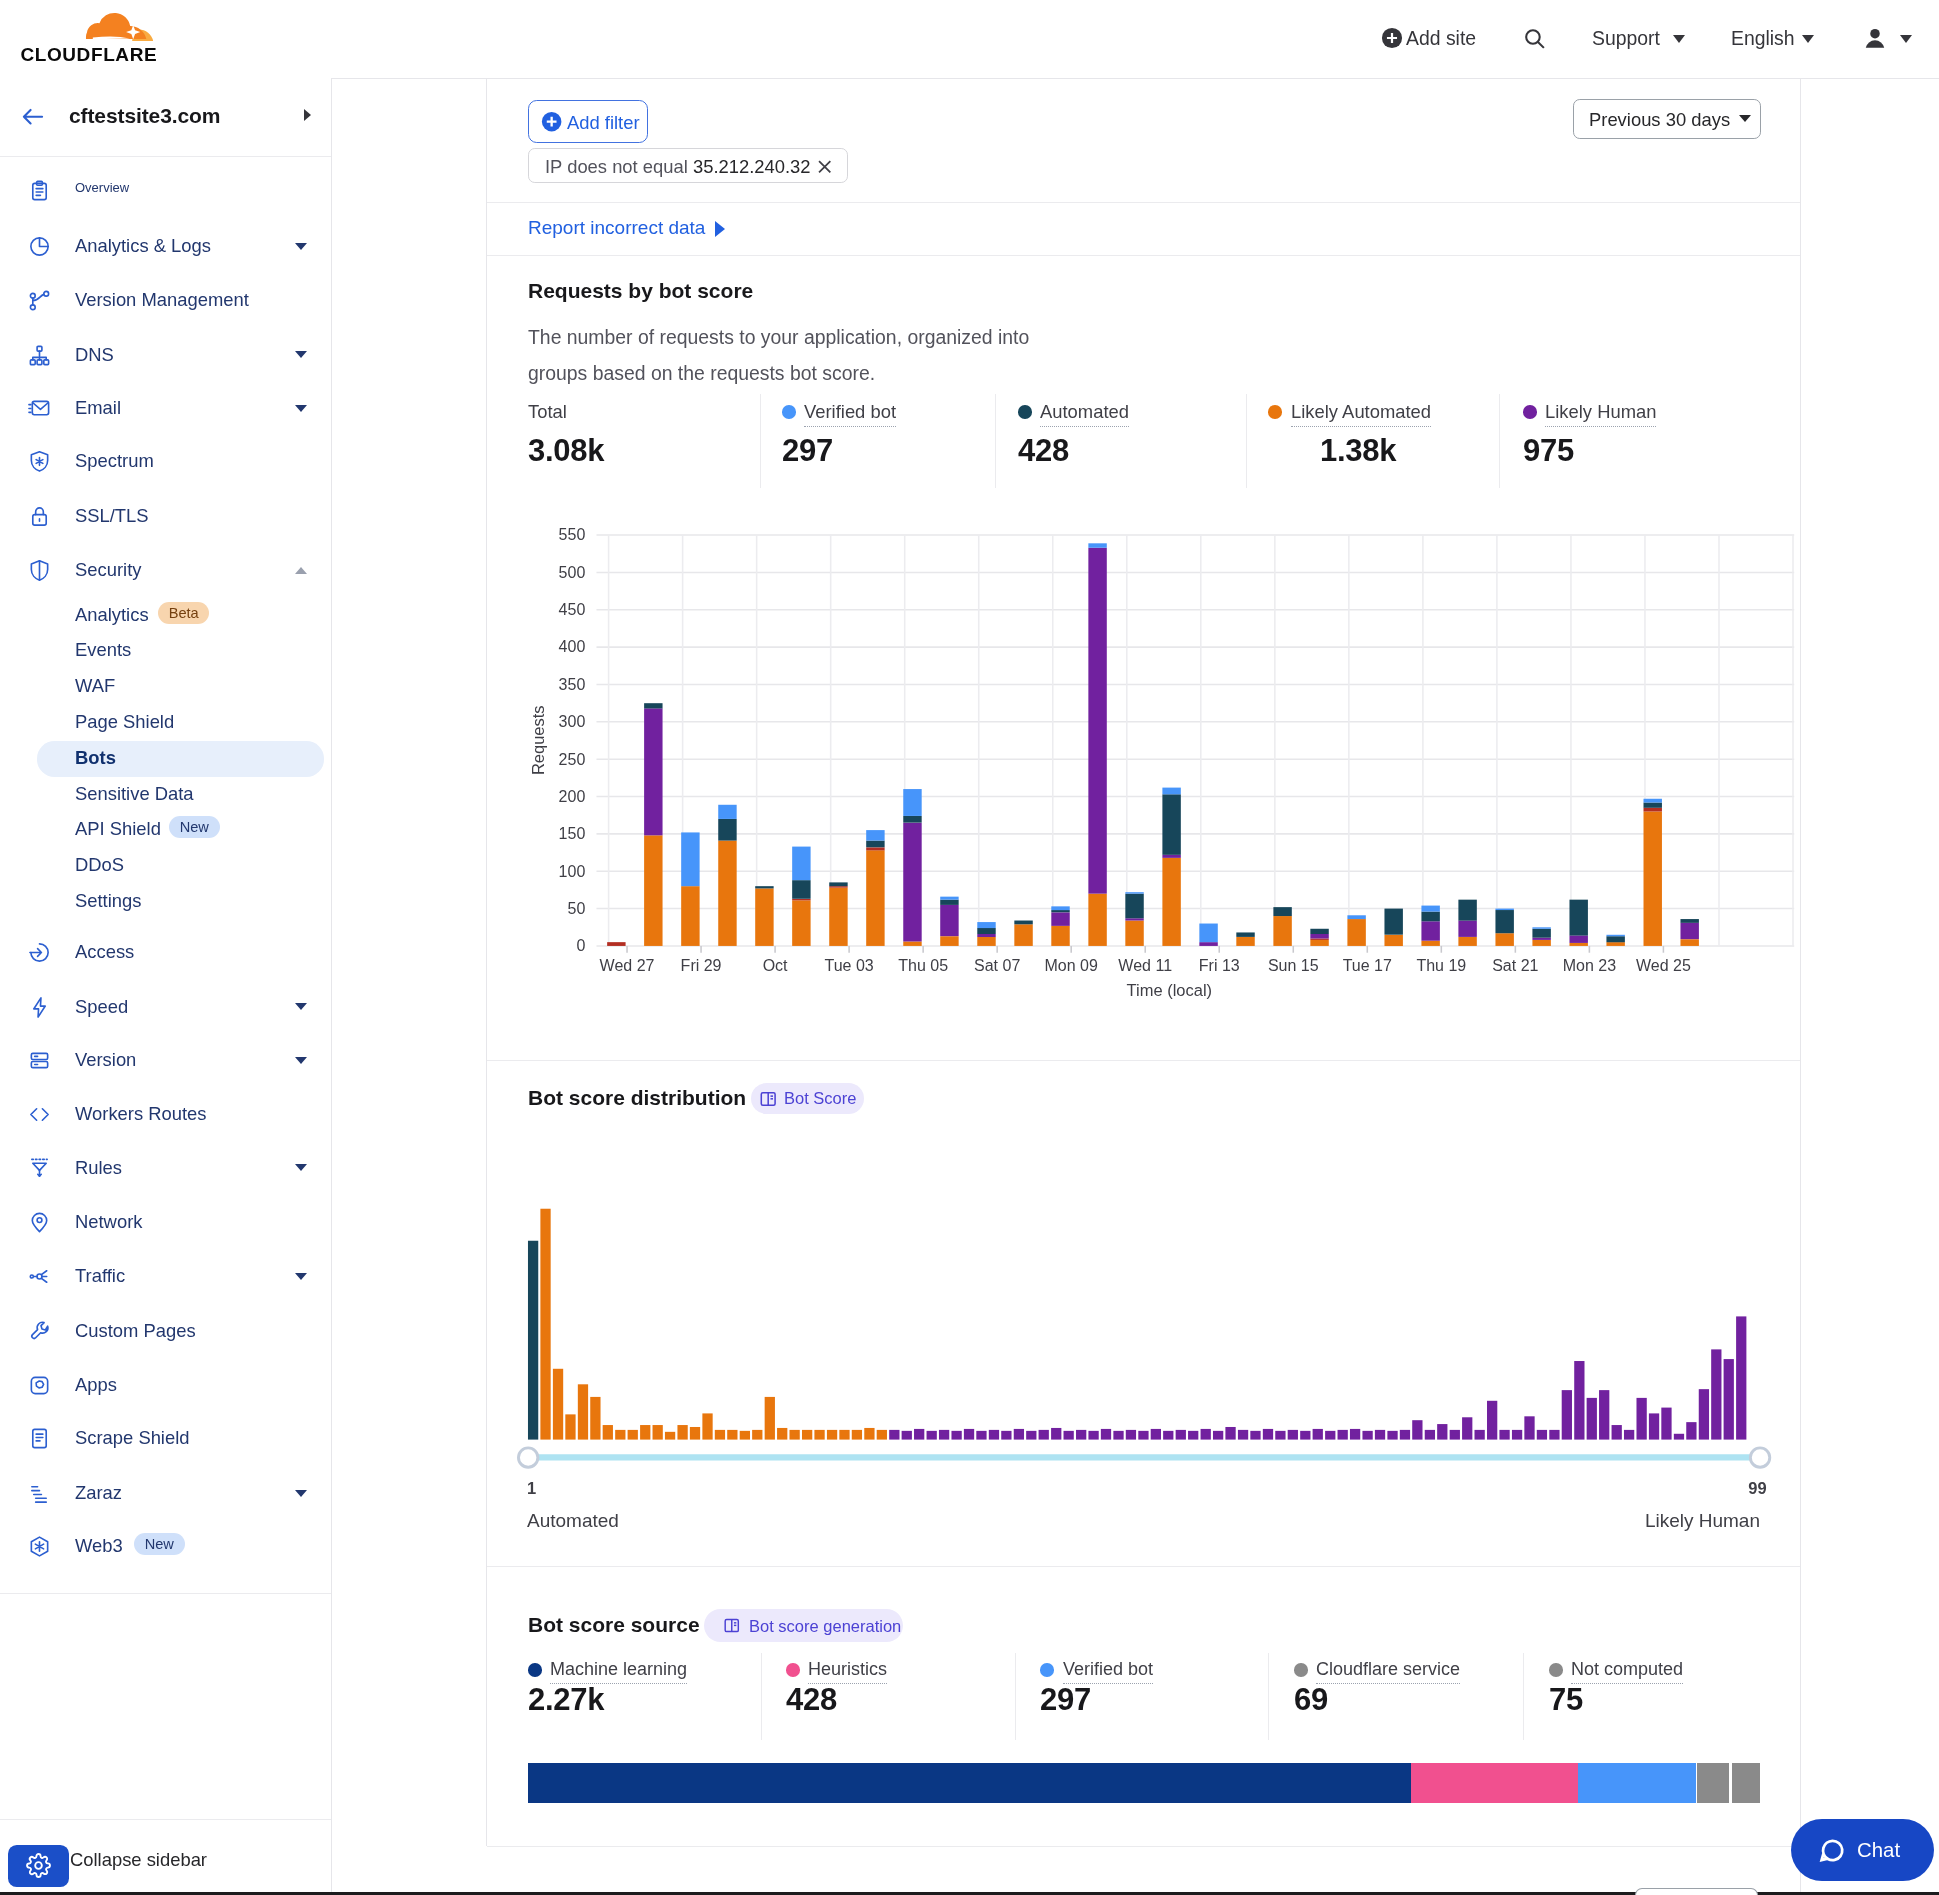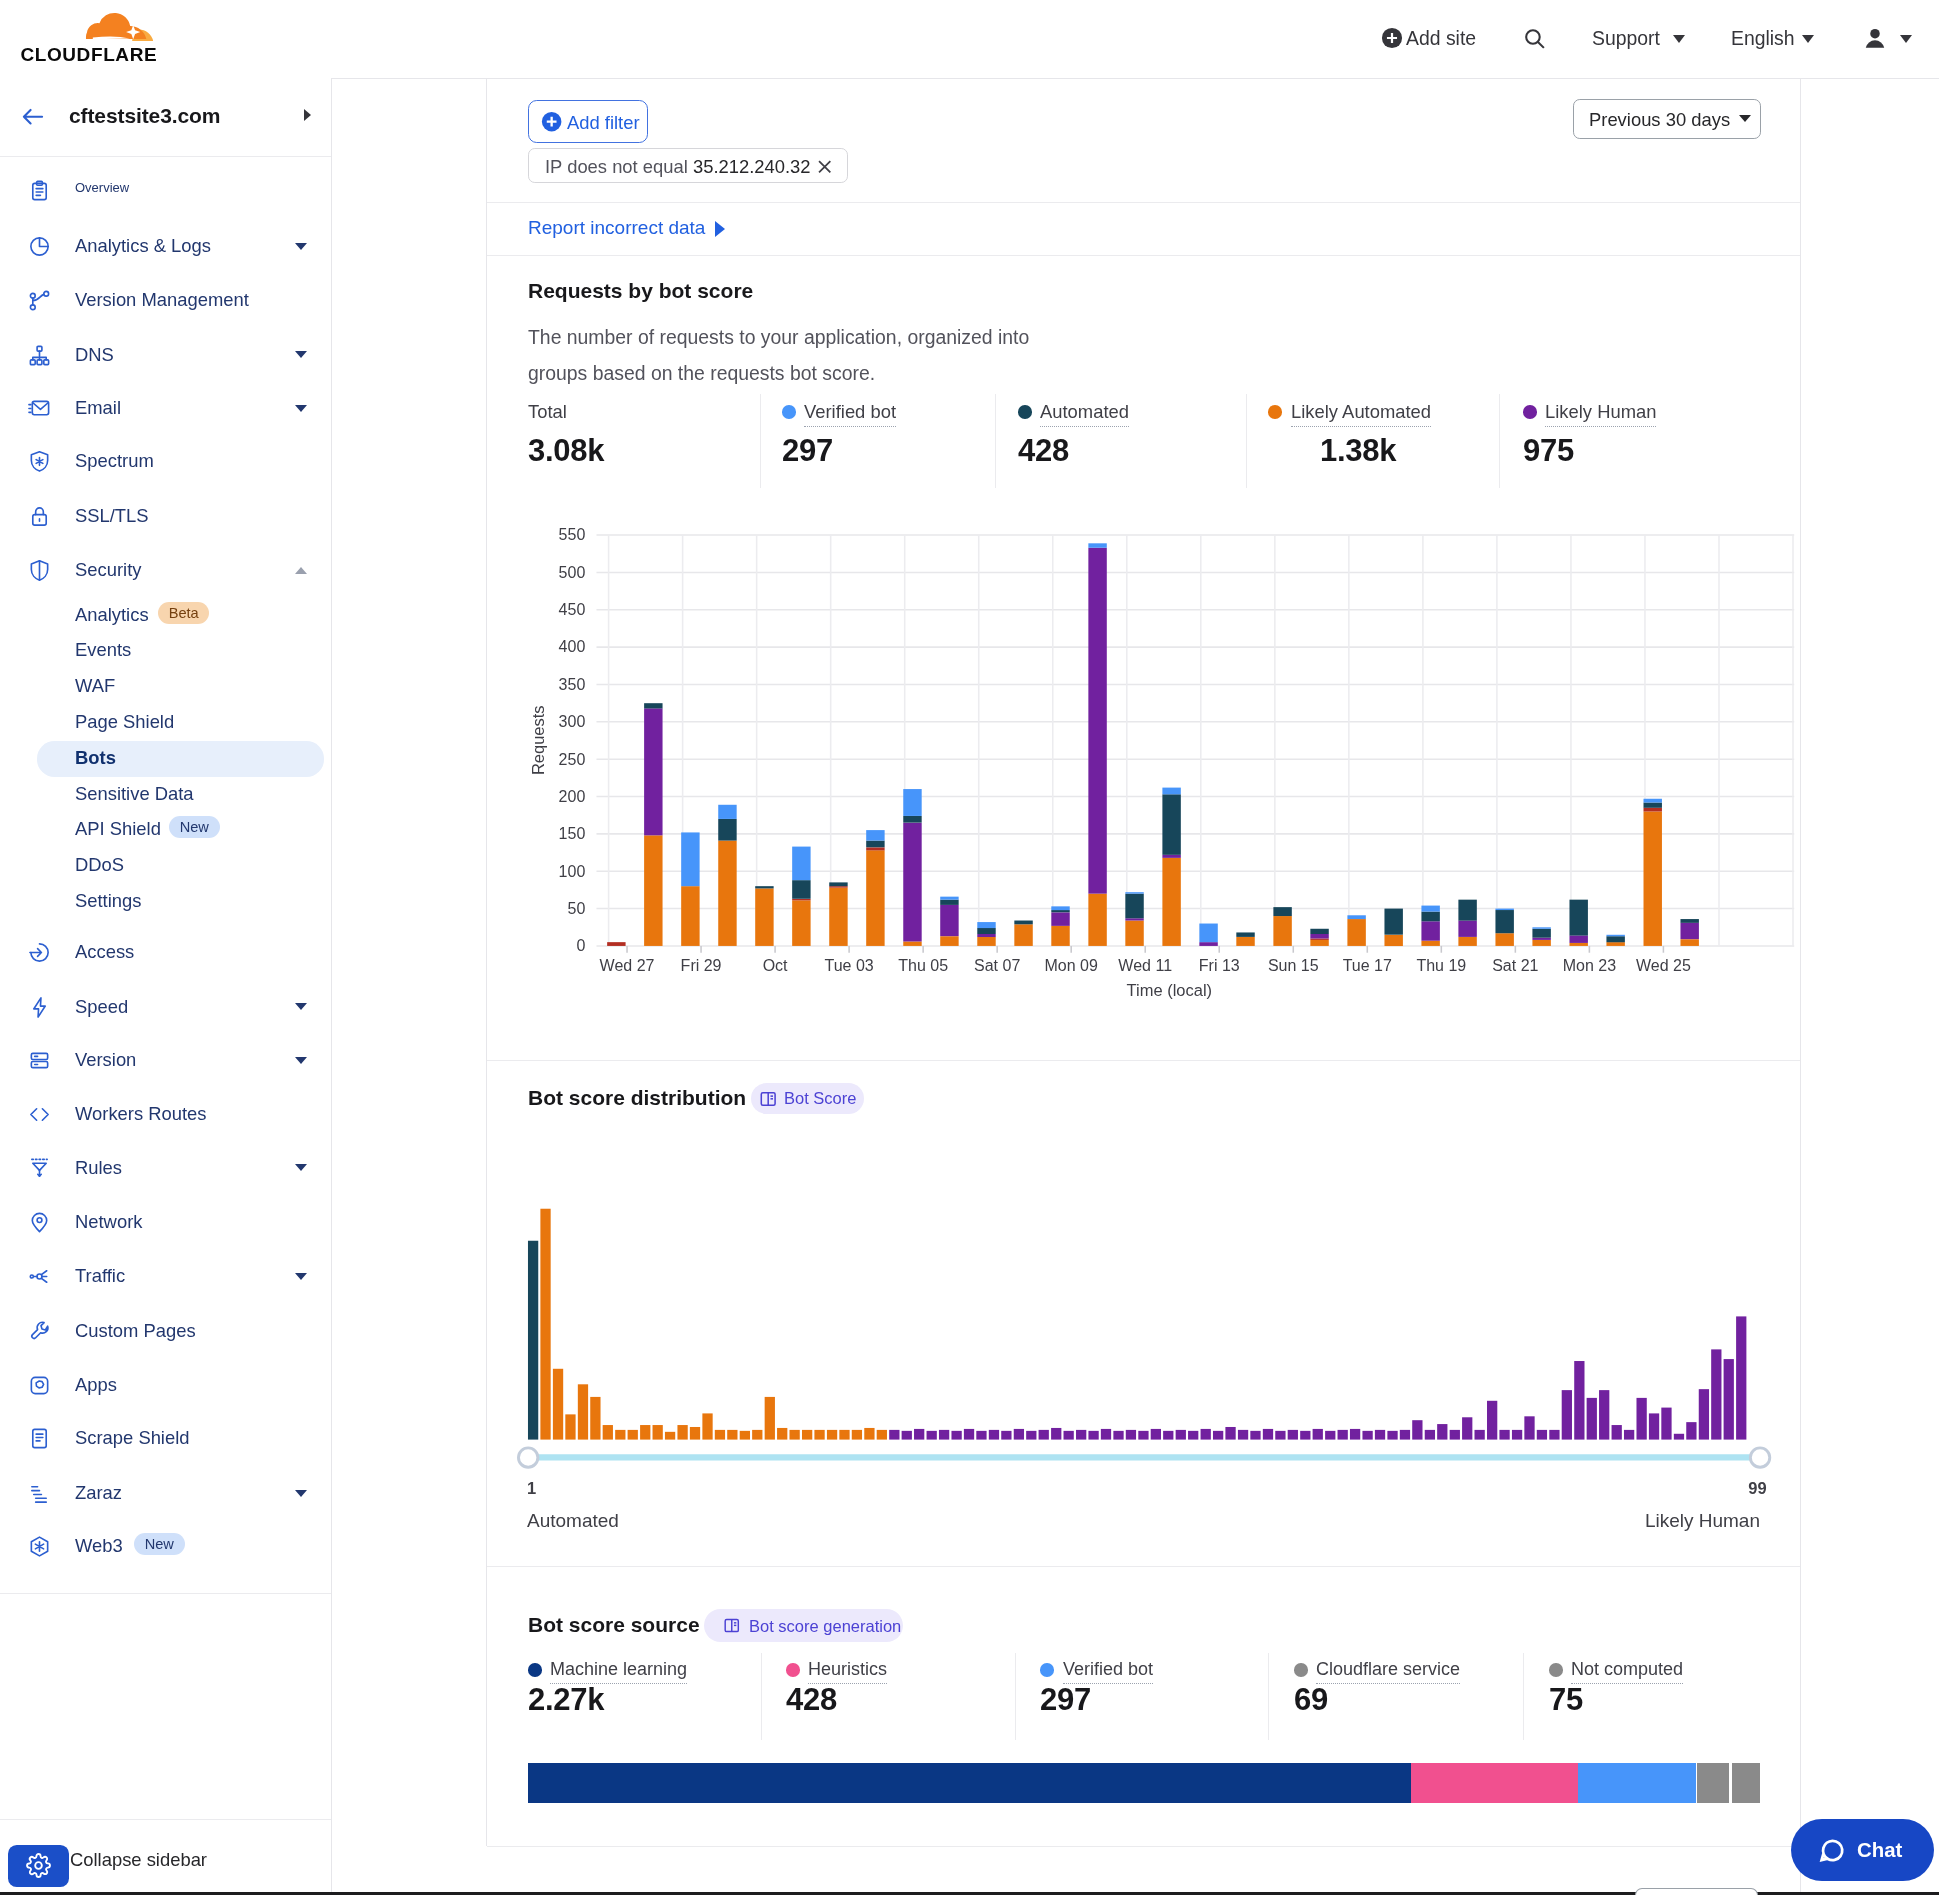--- a/index.html
+++ b/index.html
@@ -545,14 +545,14 @@
     <div style="position:absolute;left:1411px;top:1763px;width:167px;height:40px;background:#f1508f"></div>
     <div style="position:absolute;left:1578px;top:1763px;width:118px;height:40px;background:#4795fa"></div>
     <div style="position:absolute;left:1697px;top:1763px;width:32px;height:40px;background:#8a8a8a"></div>
     <div style="position:absolute;left:1732px;top:1763px;width:28px;height:40px;background:#8a8a8a"></div>
     <div style="position:absolute;left:0;top:1892px;width:1940px;height:2.9px;background:#1c1c1e"></div>
     <div style="position:absolute;left:1635px;top:1888px;width:123px;height:6.8px;background:#fff;border:1.9px solid #9aa1a8;border-bottom:none;border-radius:7.8px 7.8px 0 0;box-sizing:border-box"></div>
     <div style="position:absolute;left:1791px;top:1819px;width:143px;height:62px;background:#1747c5;border-radius:31px"></div>
     <svg width="29" height="29" viewBox="0 0 24 24" style="position:absolute;left:1818px;top:1836px" fill="none" stroke="#fff" stroke-width="2.3">
       <path d="M12 4 a8 8 0 1 1 -7.5 10.6 L3 20 l5 -1.2 A8 8 0 0 1 12 4 z"></path>
     </svg>
-    <div style="position:absolute;left:1857px;top:1839px;font-size:20.4px;font-weight:700;color:#fff">Chat</div>
+    <div style="position:absolute;left:1857px;top:1839px;font-size:20.4px;font-weight:400;color:#fff">Chat</div>
 </div>
 
 </body></html>

